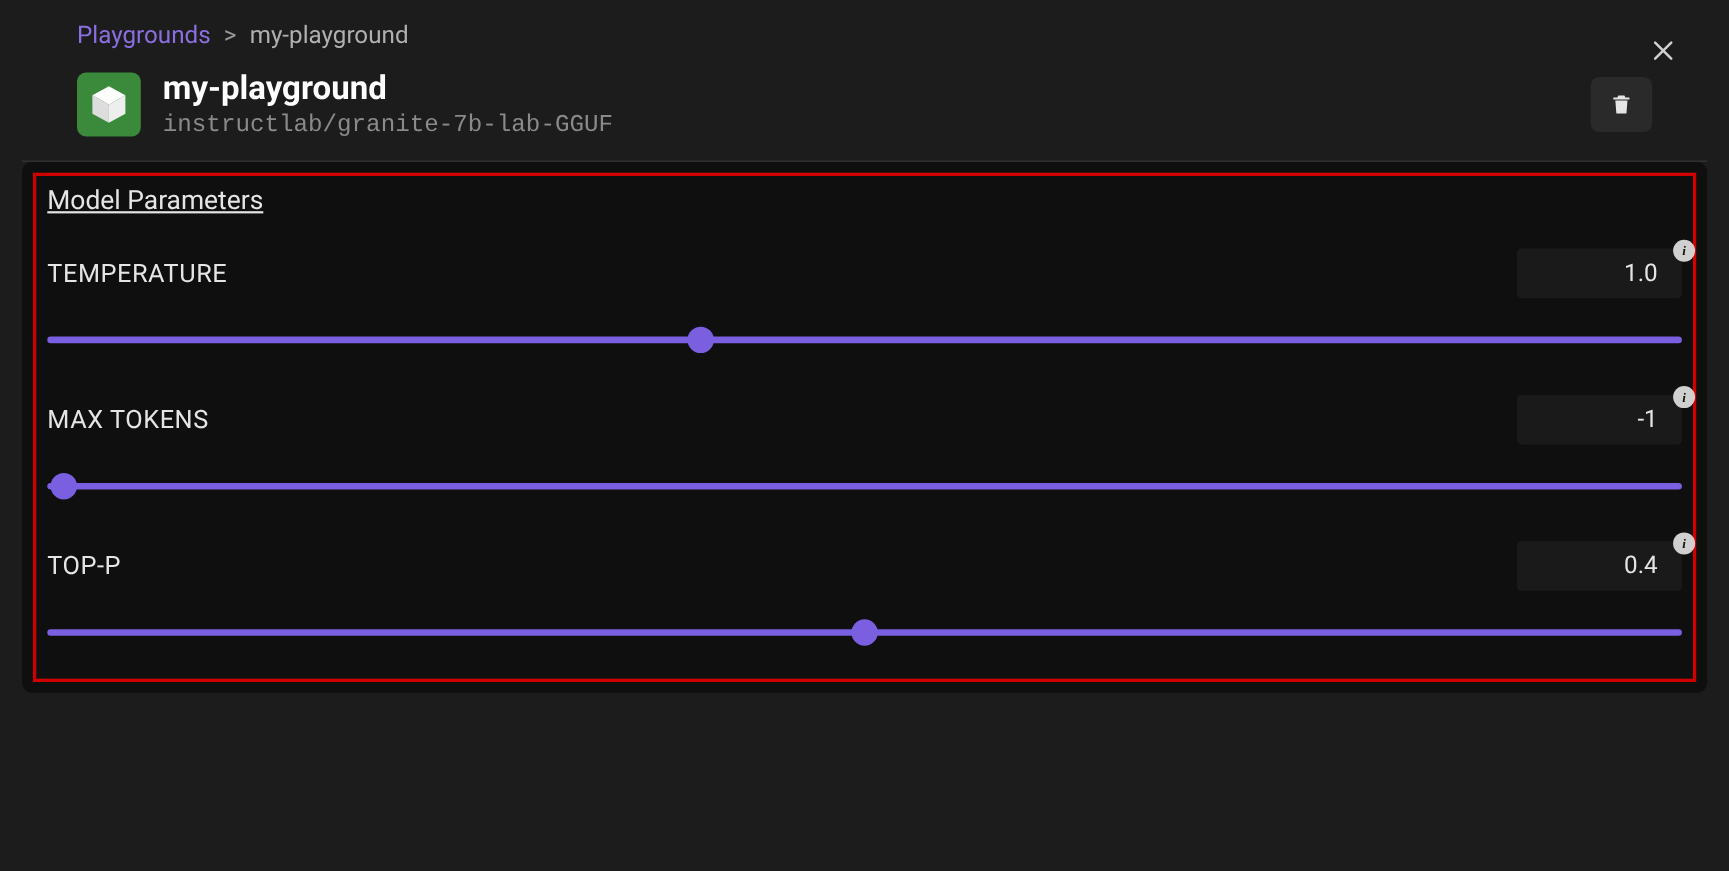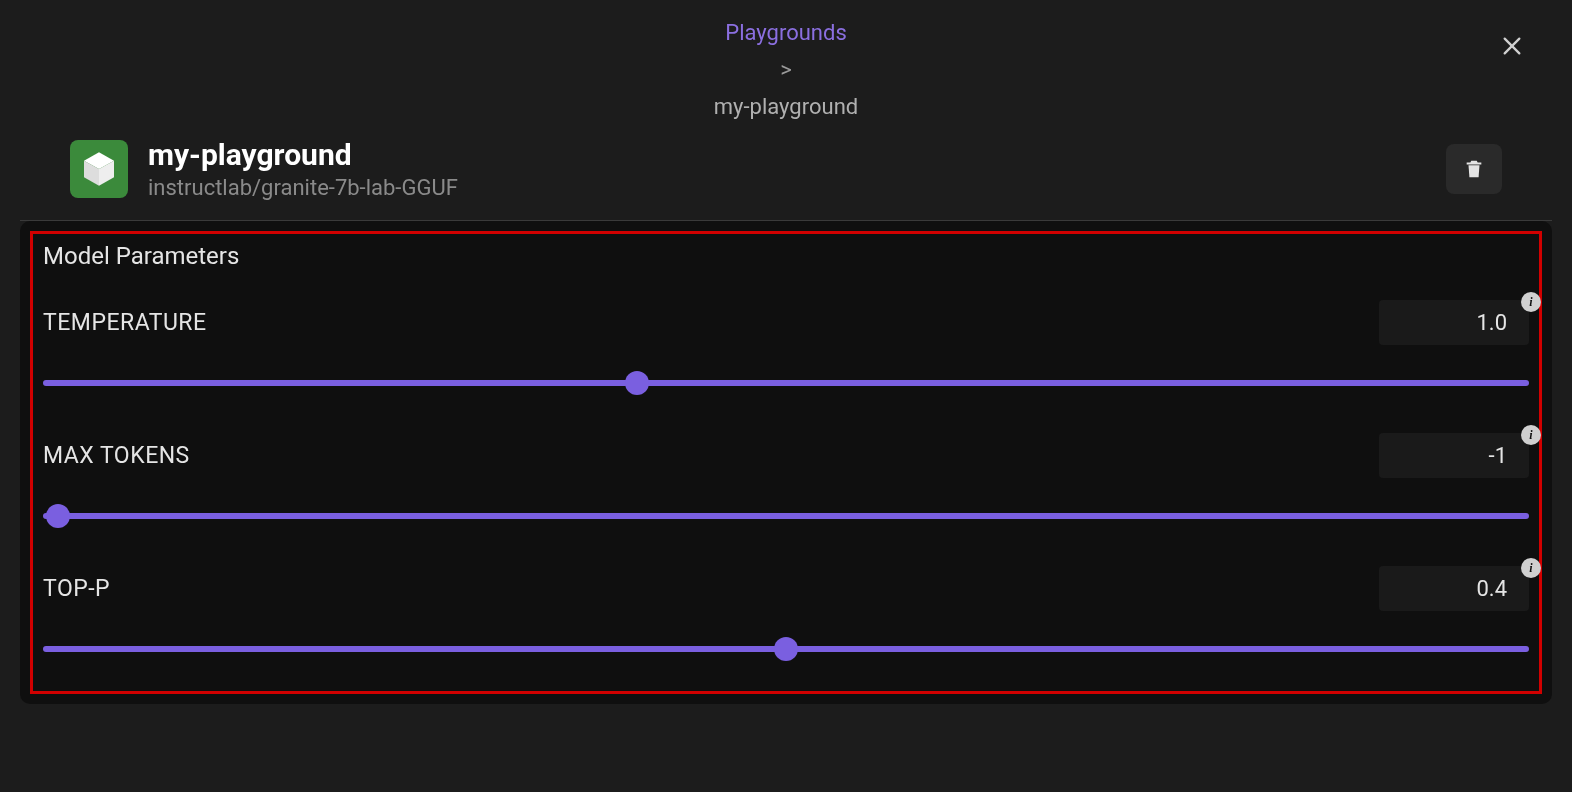--- a/index.html
+++ b/index.html
@@ -24,21 +24,20 @@
     padding: 20px 70px 0 70px;
     position: relative;
   }
 
   .breadcrumb {
     display: flex;
     align-items: center;
     gap: 12px;
     font-size: 22px;
     margin-bottom: 18px;
-    flex-direction: column;
   }
   .breadcrumb-link {
     color: #8b6fe0;
     text-decoration: none;
     cursor: pointer;
   }
   .breadcrumb-sep {
     color: #9a9a9a;
   }
   .breadcrumb-current {
@@ -81,20 +80,21 @@
   .title-main {
     font-size: 30px;
     font-weight: 700;
     color: #ffffff;
     line-height: 1.2;
   }
   .title-sub {
     font-size: 22px;
     color: #8a8a8a;
     margin-top: 2px;
+    font-family: Liberation Mono, monospace;
   }
 
   .delete-btn {
     width: 56px;
     height: 50px;
     background: #2a2a2a;
     border-radius: 8px;
     display: flex;
     align-items: center;
     justify-content: center;
@@ -133,20 +133,21 @@
   }
   .panel {
     border: 3px solid #d10000;
     padding: 8px 10px 30px 10px;
   }
 
   .panel-title {
     font-size: 24px;
     color: #e5e5e5;
     margin-bottom: 30px;
+    text-decoration: underline;
   }
 
   .param {
     margin-bottom: 38px;
     position: relative;
   }
   .param:last-child { margin-bottom: 0; }
 
   .param-head {
     display: flex;

